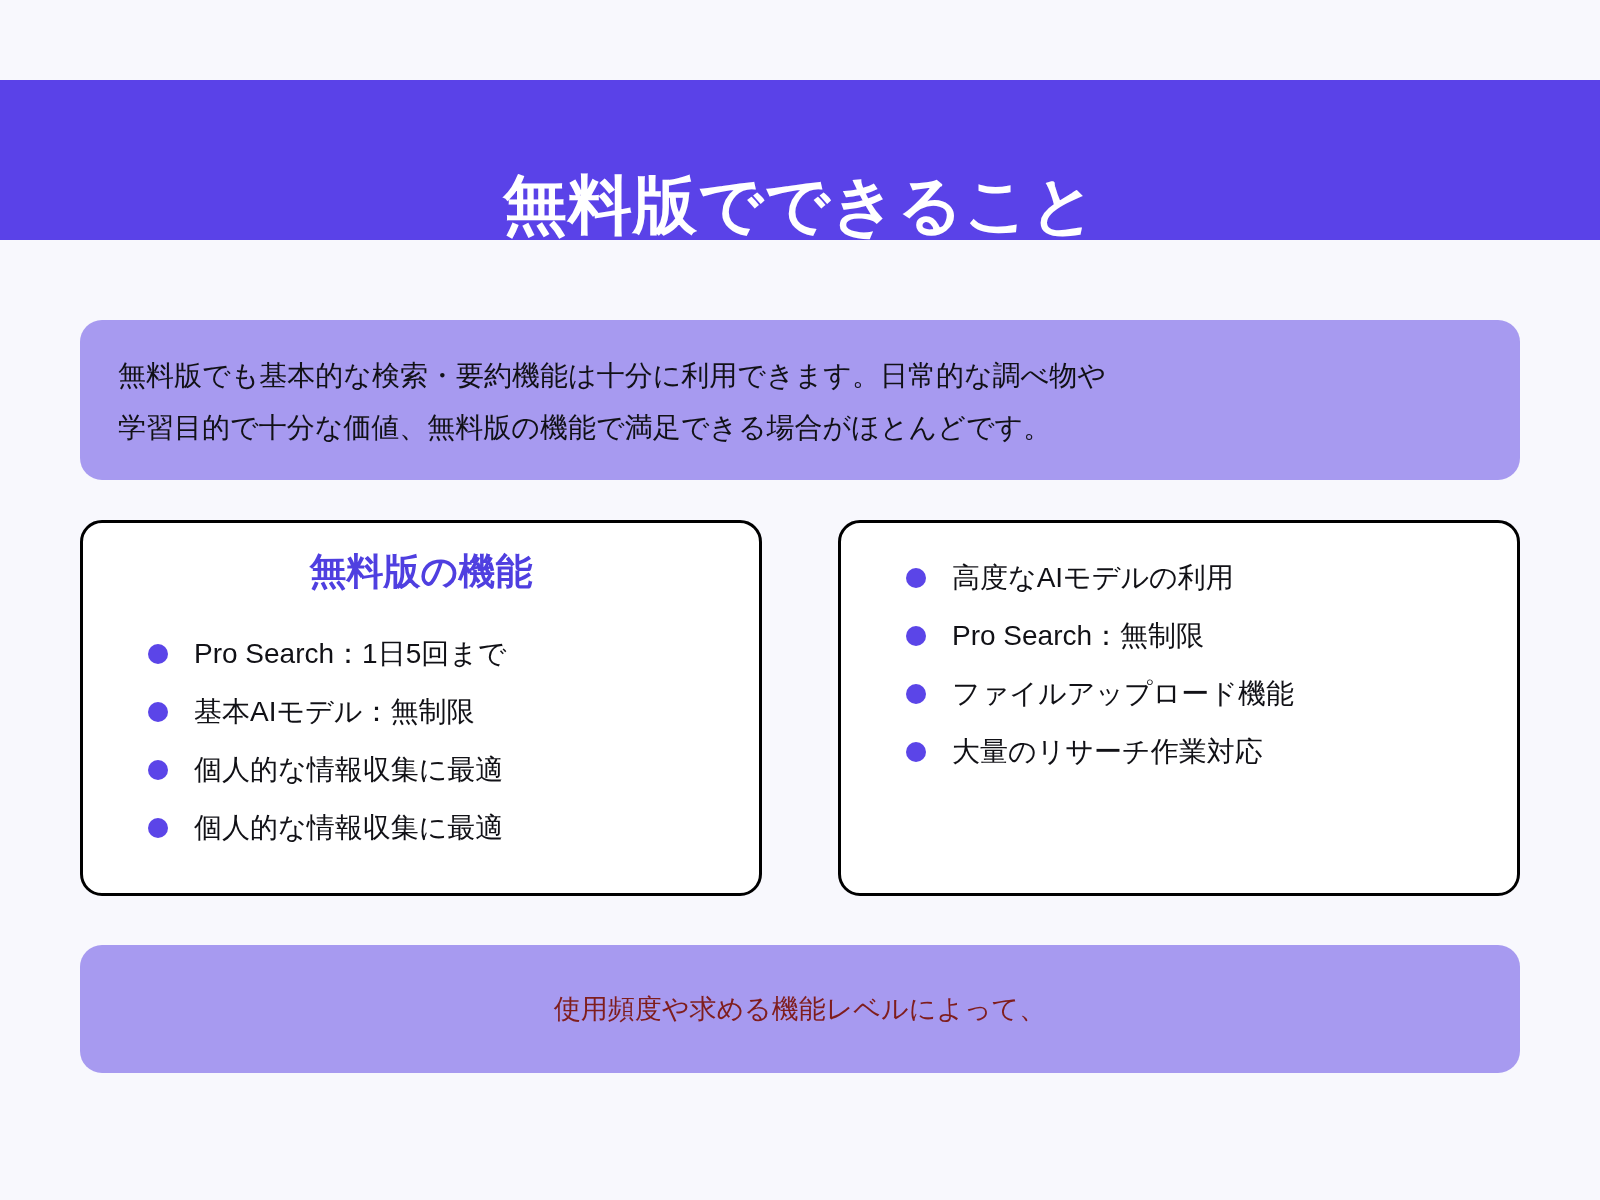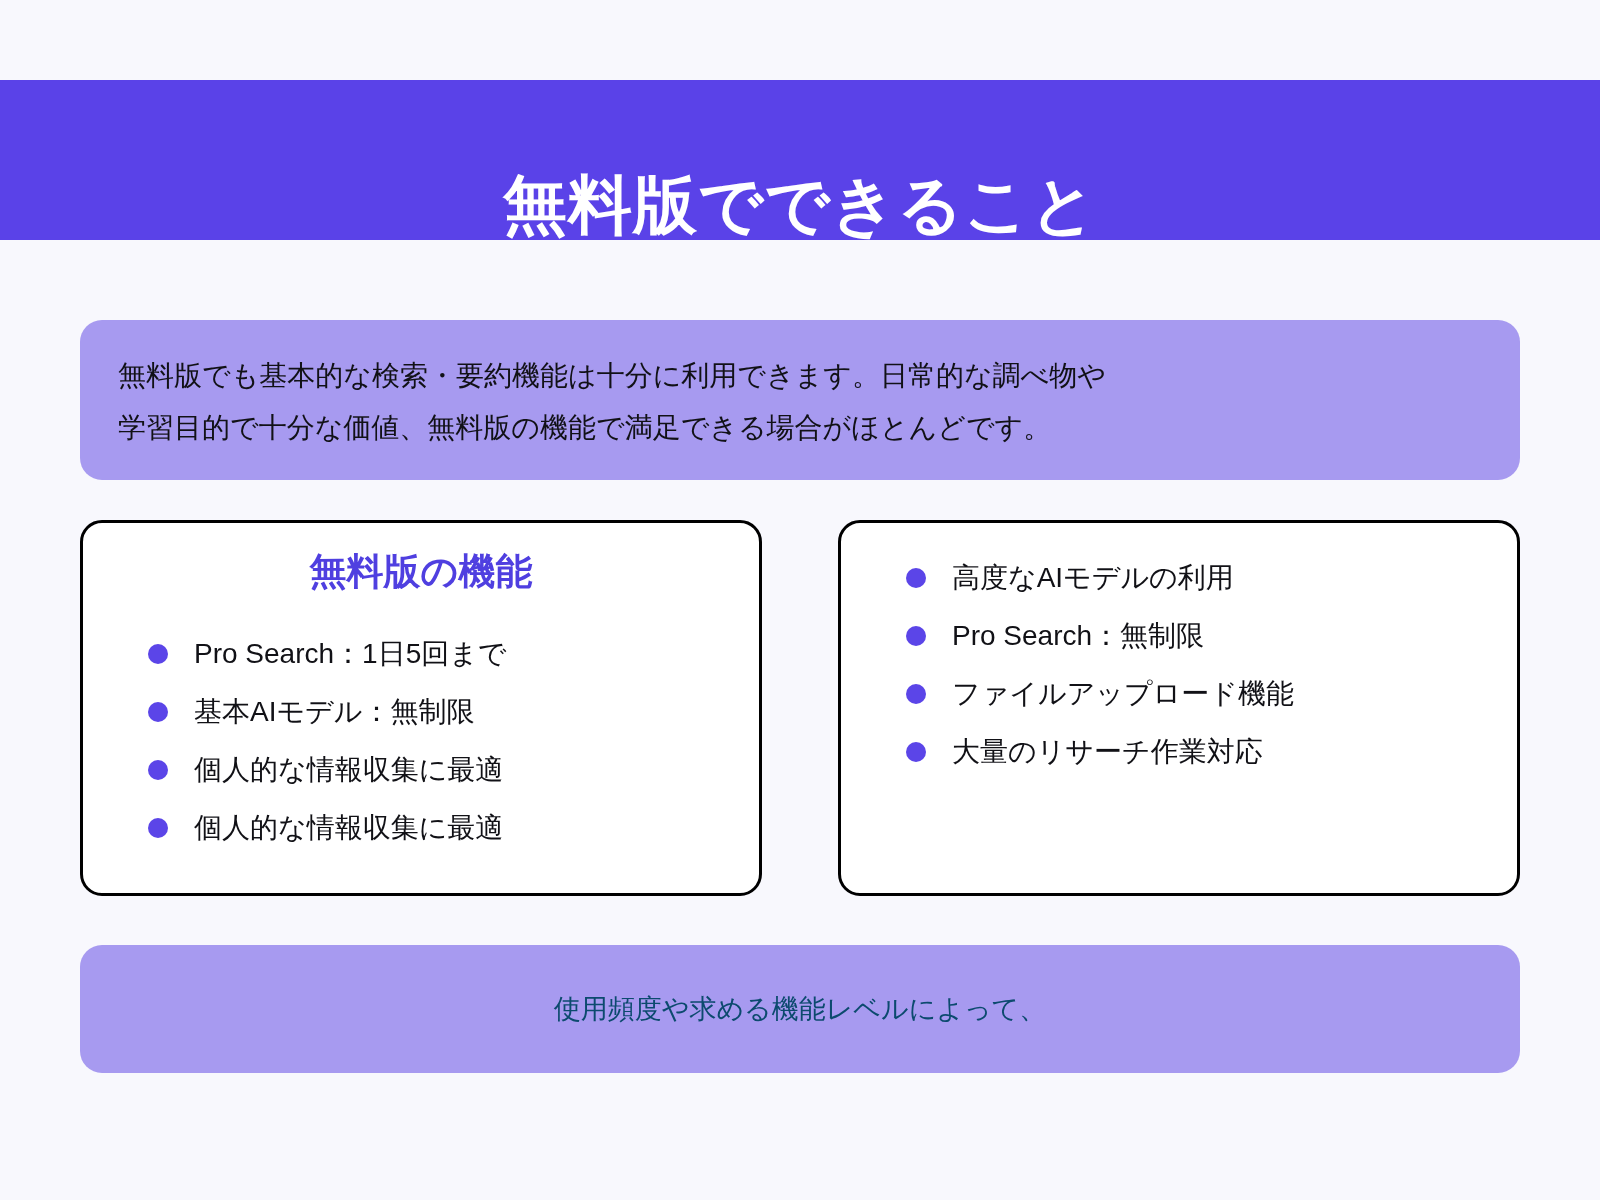--- a/index.html
+++ b/index.html
@@ -128,21 +128,21 @@
     height: 128px;
     background: #a79af0;
     border-radius: 22px;
     display: flex;
     flex-direction: column;
     align-items: center;
     justify-content: center;
   }
 
   .footer-line {
-    color: #0c4a6e;
+    color: #7f1d1d;
     font-size: 27px;
     line-height: 44px;
     text-align: right;
     white-space: nowrap;
   }
 </style>
 </head>
 <body>
 
 <div class="header-band">

